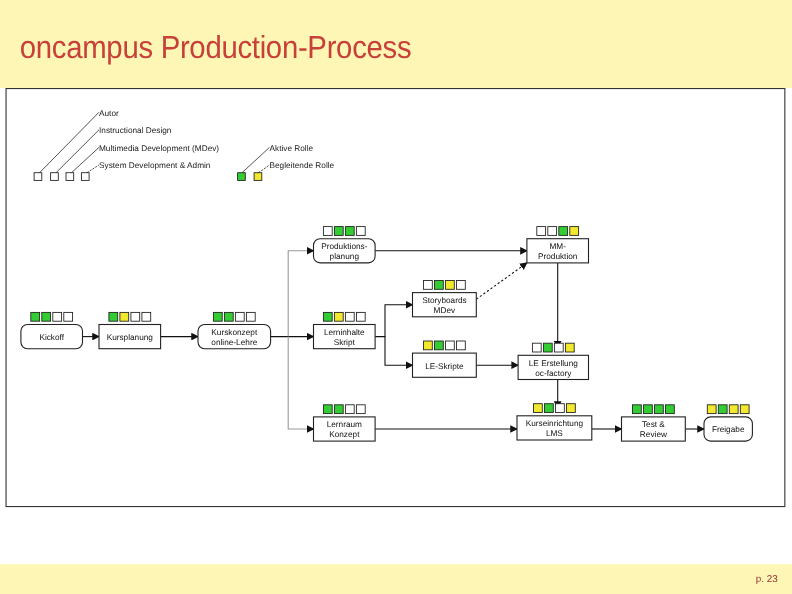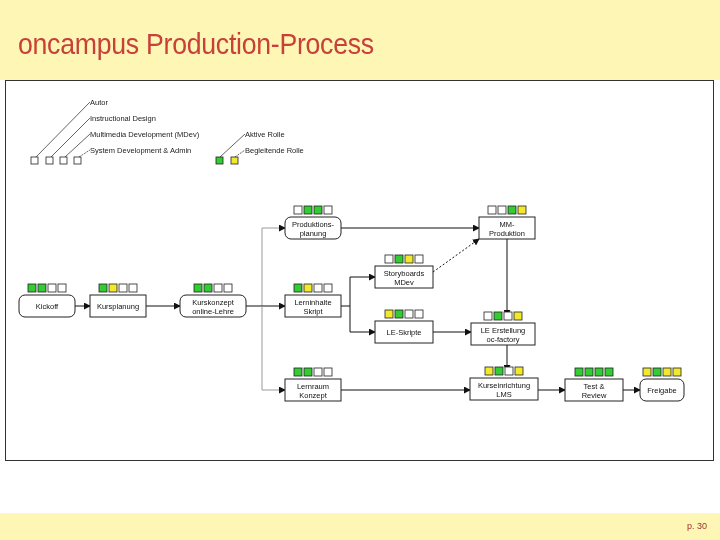--- a/index.html
+++ b/index.html
@@ -177,13 +177,13 @@
         <rect x="653" y="368" width="8" height="8" fill="#33cc33" stroke="#222" stroke-width="0.8"></rect>
         <rect x="663" y="368" width="8" height="8" fill="#f2e82e" stroke="#222" stroke-width="0.8"></rect>
         <rect x="673" y="368" width="8" height="8" fill="#f2e82e" stroke="#222" stroke-width="0.8"></rect>
         <text x="662" y="393" font-size="7.5" text-anchor="middle" fill="#111">Freigabe</text>
       </g>
     </g>
 </svg>
 
 <div class="footer-band"></div>
 <div class="footer-left">oncampus May 09</div>
-<div class="footer-right">p. 30</div>
+<div class="footer-right">p. 23</div>
 
 </body></html>

